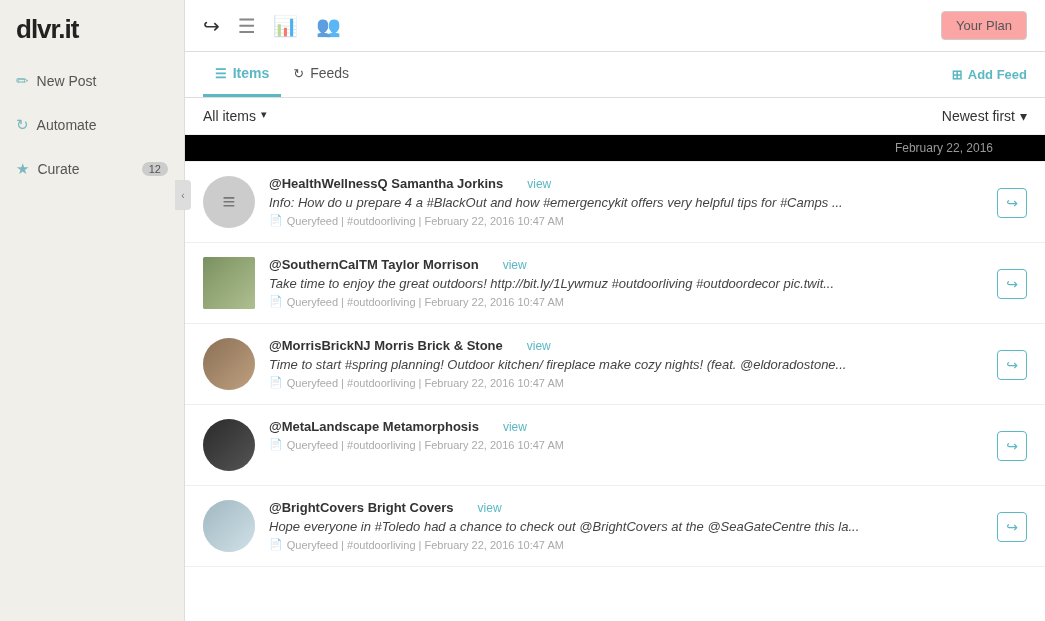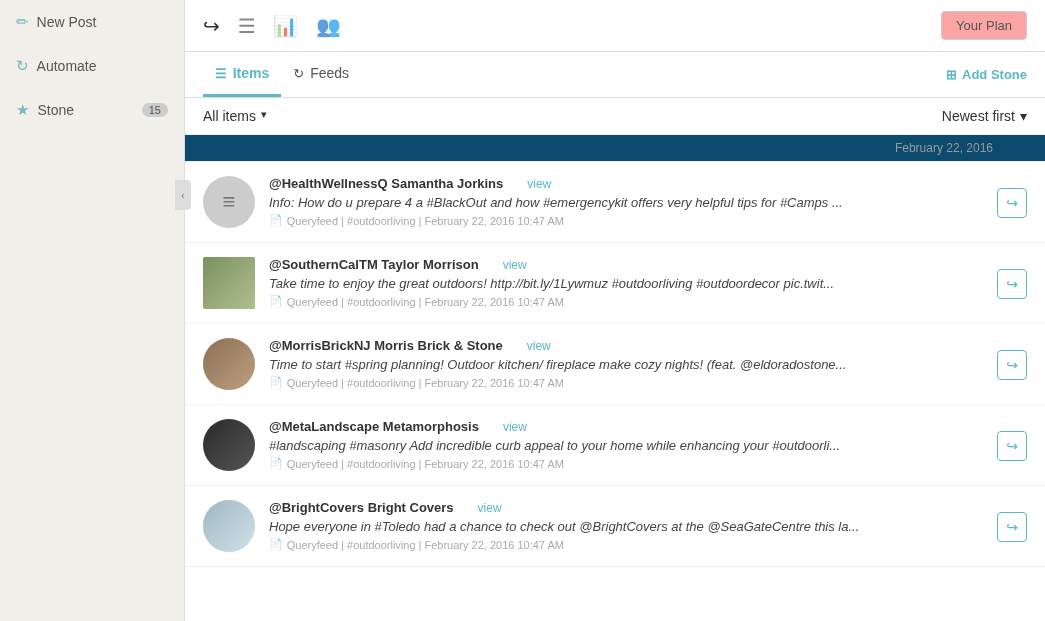--- a/index.html
+++ b/index.html
@@ -141,21 +141,21 @@
       color: #333;
       cursor: pointer;
     }
 
     
     .date-separator {
       text-align: right;
       padding: 6px 52px 6px 18px;
       font-size: 12px;
       color: #999;
-      background: #0c4a6e;
+      background: #000000;
       border-bottom: 1px solid #eee;
     }
 
     
     #feed-list {
       flex: 1;
       overflow-y: auto;
       background: #fff;
     }
 
@@ -261,35 +261,36 @@
       cursor: pointer;
       font-size: 10px;
       color: #777;
       z-index: 10;
     }
   </style>
 </head>
 <body>
 
 <div id="sidebar">
+  <div class="logo">dlvr.it</div>
 
   <div class="sidebar-nav-item">
     <span class="nav-icon">✏</span>
     <span>New Post</span>
   </div>
 
   <div class="sidebar-nav-item">
     <span class="nav-icon">↻</span>
     <span>Automate</span>
   </div>
 
   <div class="sidebar-nav-item">
     <span class="nav-icon">★</span>
-    <span>Stone</span>
-    <span class="badge">15</span>
+    <span>Curate</span>
+    <span class="badge">12</span>
   </div>
 </div>
 
 <div id="collapse-toggle">‹</div>
 
 <div id="main">
 
   <div id="toolbar">
     <span class="toolbar-icon active">↪</span>
     <span class="toolbar-icon">☰</span>
@@ -304,21 +305,21 @@
       <span class="tab-icon">☰</span>
       <span>Items</span>
     </div>
     <div class="tab">
       <span class="tab-icon">↻</span>
       <span>Feeds</span>
     </div>
     <div class="tab-spacer"></div>
     <div class="add-feed-btn">
       <span>⊞</span>
-      <span>Add Stone</span>
+      <span>Add Feed</span>
     </div>
   </div>
 
   <div id="filterbar">
     <div class="all-items-dropdown">
       <span>All items</span>
       <span class="arrow">▾</span>
     </div>
     <div class="filter-spacer"></div>
     <div class="sort-dropdown">
@@ -395,21 +396,20 @@
 
     <div class="feed-item">
       <div class="feed-avatar">
         <div style="width:52px;height:52px;background:linear-gradient(135deg,#2a2a2a,#555);border-radius:2px;"></div>
       </div>
       <div class="feed-content">
         <div class="feed-header">
           <span class="feed-username">@MetaLandscape Metamorphosis</span>
           <a class="feed-view-link">view</a>
         </div>
-        <div class="feed-text">#landscaping #masonry Add incredible curb appeal to your home while enhancing your #outdoorli...</div>
         <div class="feed-meta">
           <span>📄</span>
           <span>Queryfeed | #outdoorliving | February 22, 2016 10:47 AM</span>
         </div>
       </div>
       <div class="feed-action">
         <div class="share-icon-btn">↪</div>
       </div>
     </div>
 

